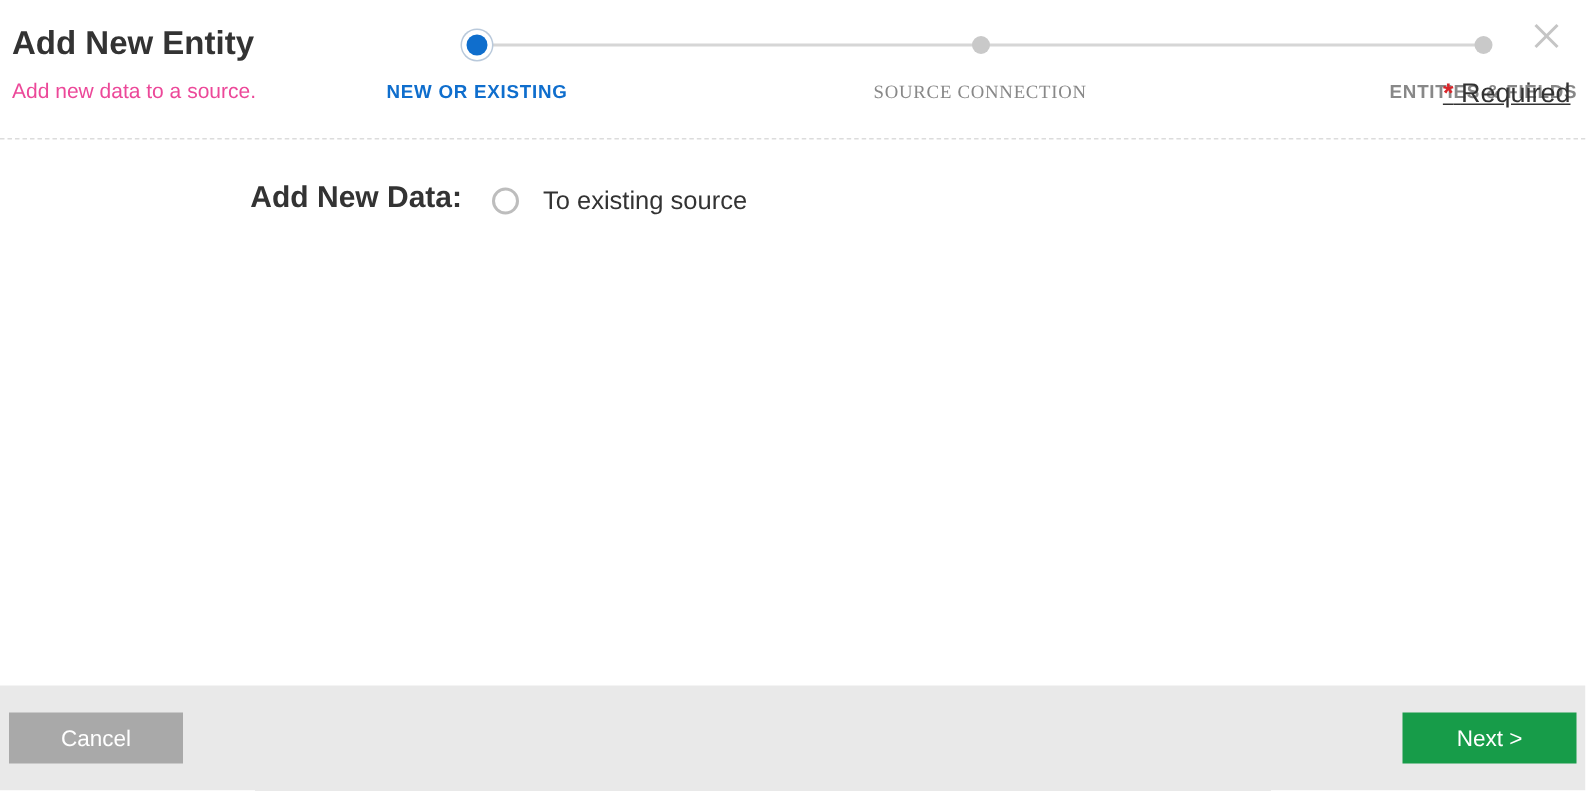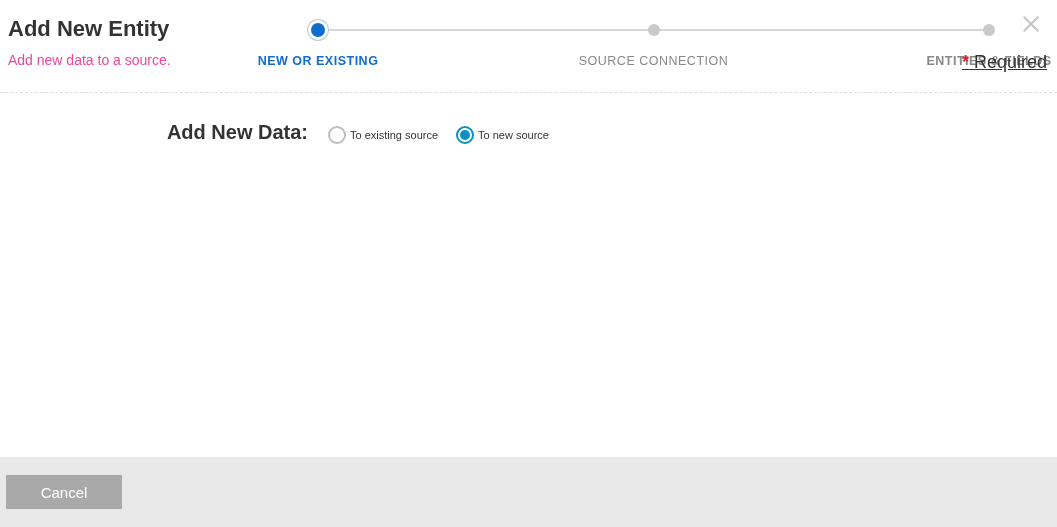--- a/index.html
+++ b/index.html
@@ -83,21 +83,21 @@
       position: absolute;
       top: 0;
       transform: translateX(-50%);
       font-size: 12.5px;
       letter-spacing: 0.5px;
       color: #888888;
       white-space: nowrap;
       font-weight: 500;
     }
     .step-label.l1 { left: 0%; }
-    .step-label.l2 { left: 50%; }
+    .step-label.l2 { left: 50%; font-family: Liberation Serif, serif; }
     .step-label.l3 { left: 100%; font-weight: bold; }
     .step-label.active {
       color: #0f6ecd;
       font-weight: 700;
     }
     .close-icon {
       position: absolute;
       top: 10px;
       right: 12px;
       width: 28px;
@@ -143,23 +143,23 @@
       padding-right: 20px;
     }
     .radio-group {
       display: flex;
       align-items: center;
       gap: 18px;
     }
     .radio-option {
       display: flex;
       align-items: center;
-      gap: 4px;
+      gap: 16px;
       cursor: pointer;
-      font-size: 11px;
+      font-size: 17px;
       color: #333333;
     }
     .radio-circle {
       width: 18px;
       height: 18px;
       border-radius: 50%;
       border: 2px solid #bdbdbd;
       background: #ffffff;
       position: relative;
       flex-shrink: 0;
@@ -250,22 +250,19 @@
 
 <div class="dashed-sep"></div>
 
 <div class="form-area">
   <div class="form-label">Add New Data:</div>
   <div class="radio-group">
     <label class="radio-option">
       <span class="radio-circle"></span>
       <span>To existing source</span>
     </label>
-    <label class="radio-option">
-      <span class="radio-circle selected"></span>
-      <span>To new source</span>
-    </label>
   </div>
 </div>
 
 <div class="footer">
   <button class="btn btn-cancel">Cancel</button>
+  <button class="btn btn-next">Next &gt;</button>
 </div>
 
 </body></html>

